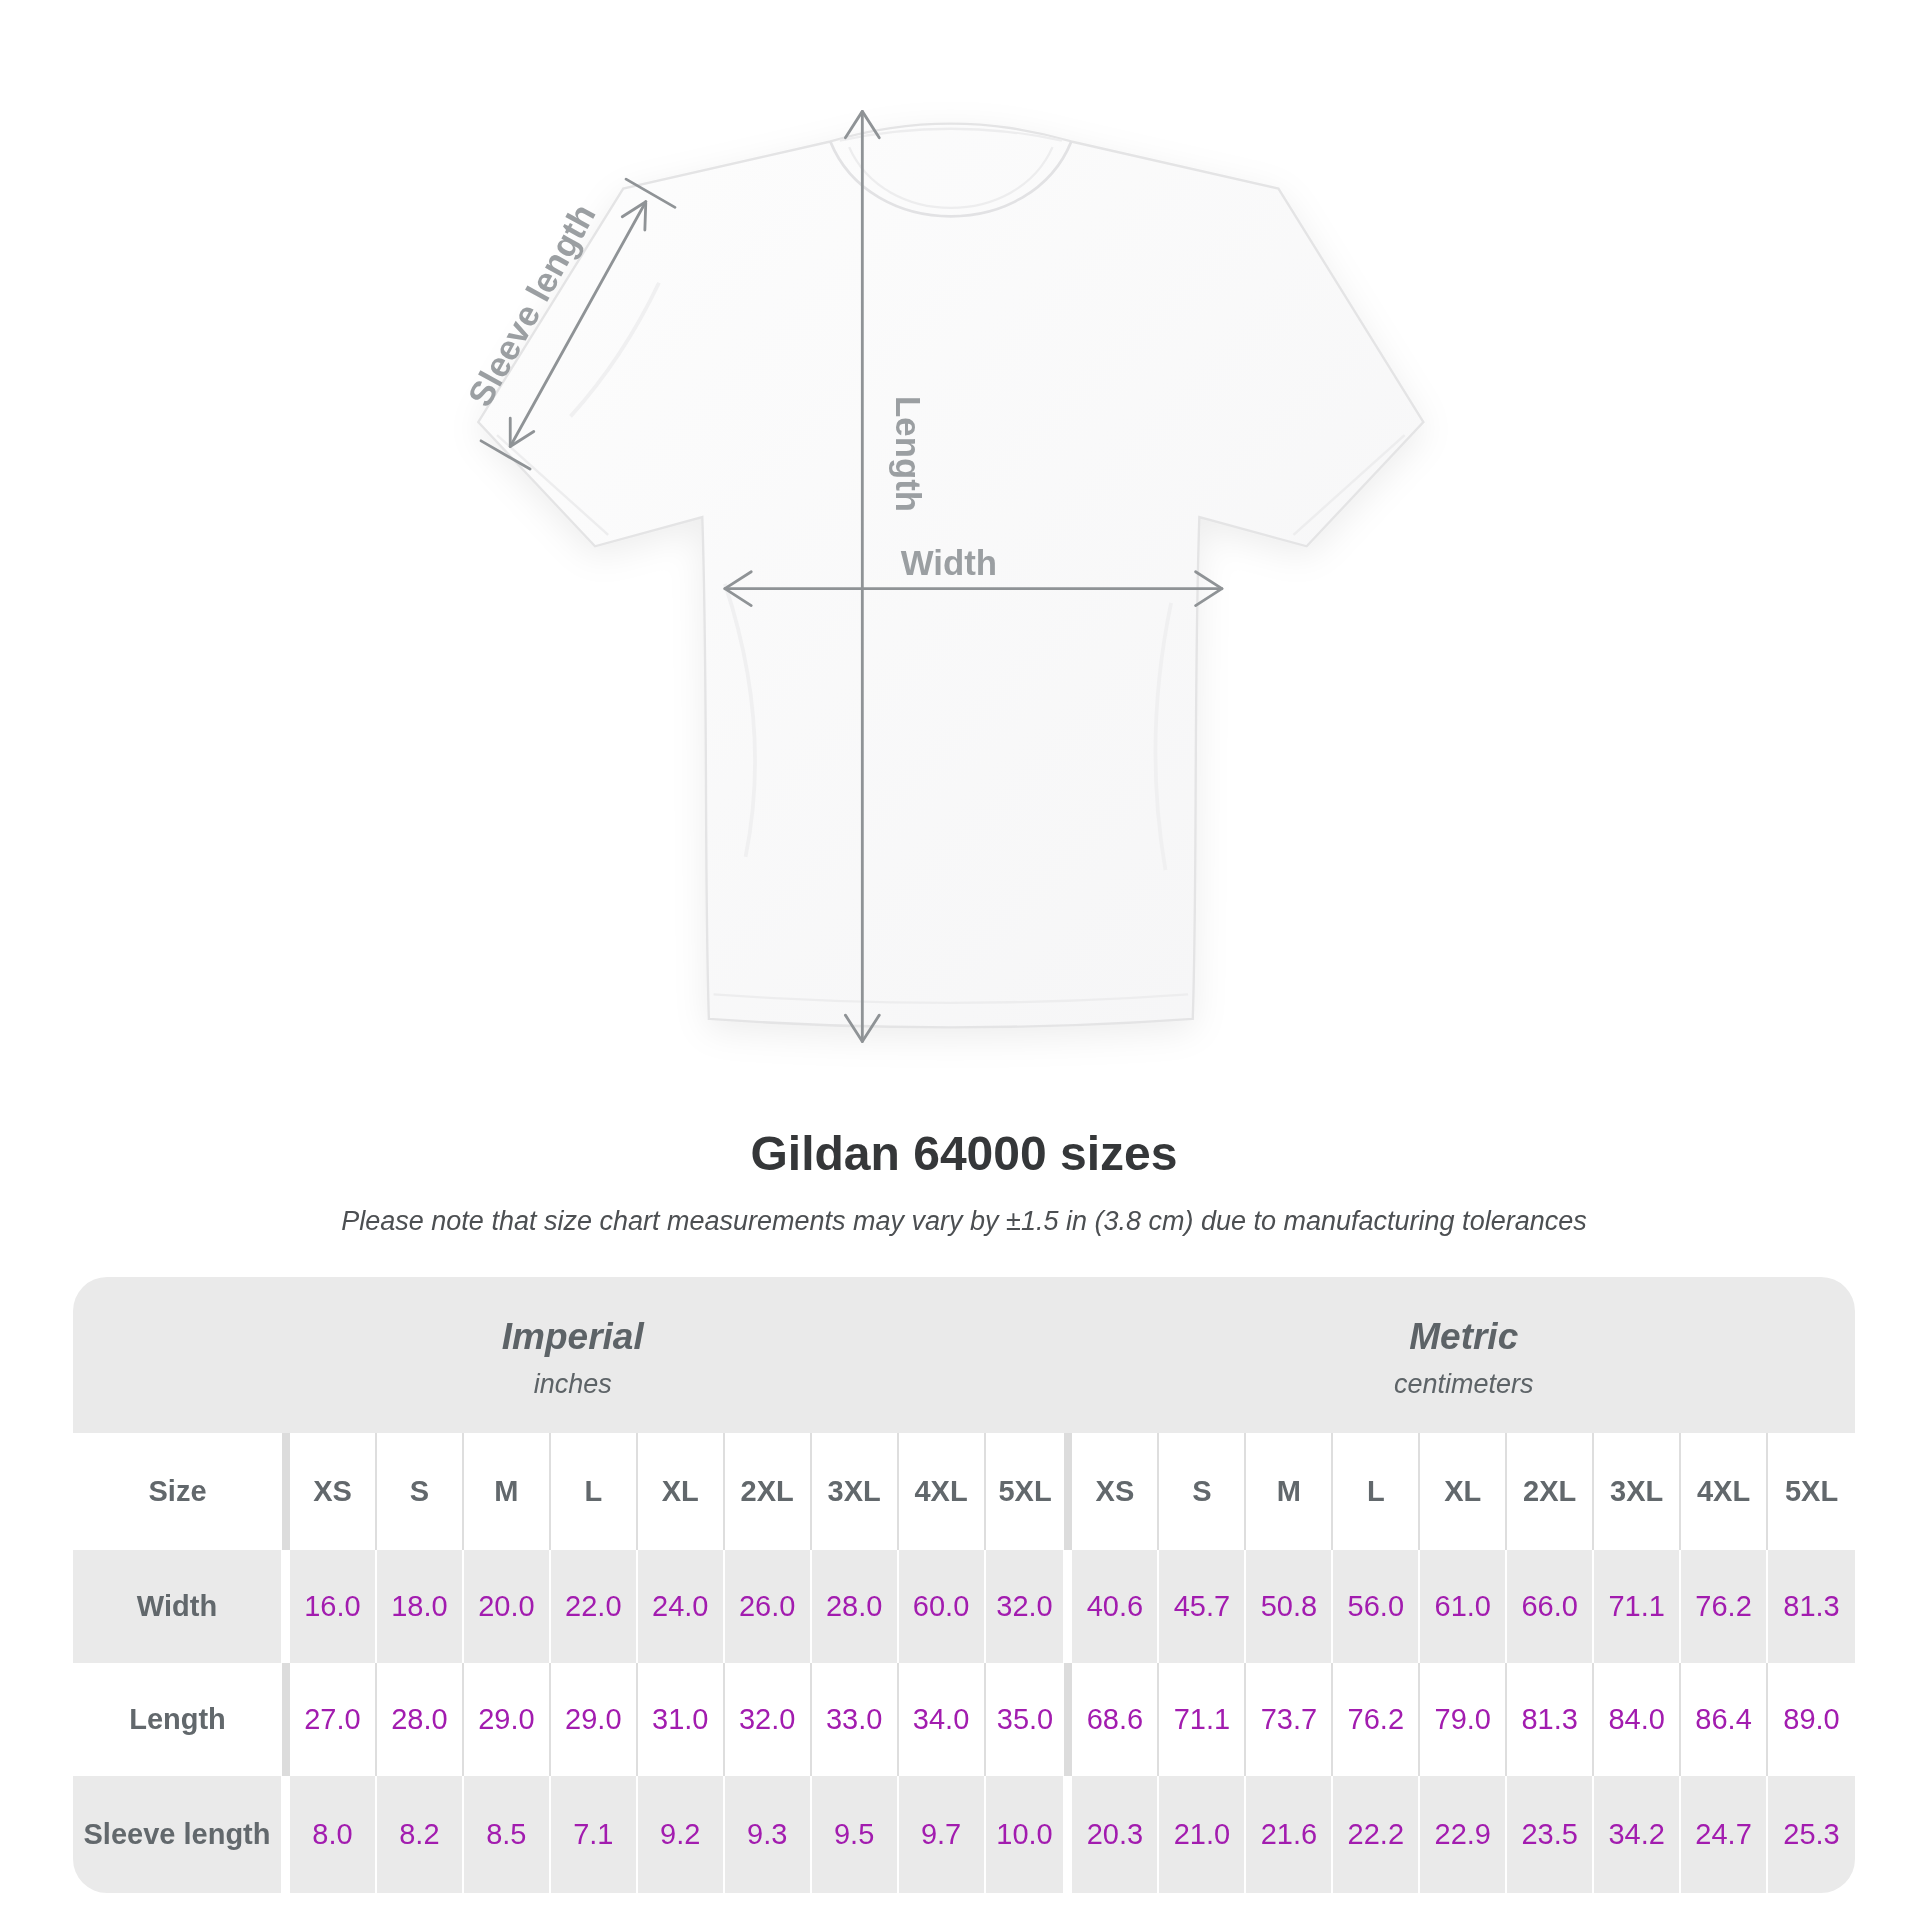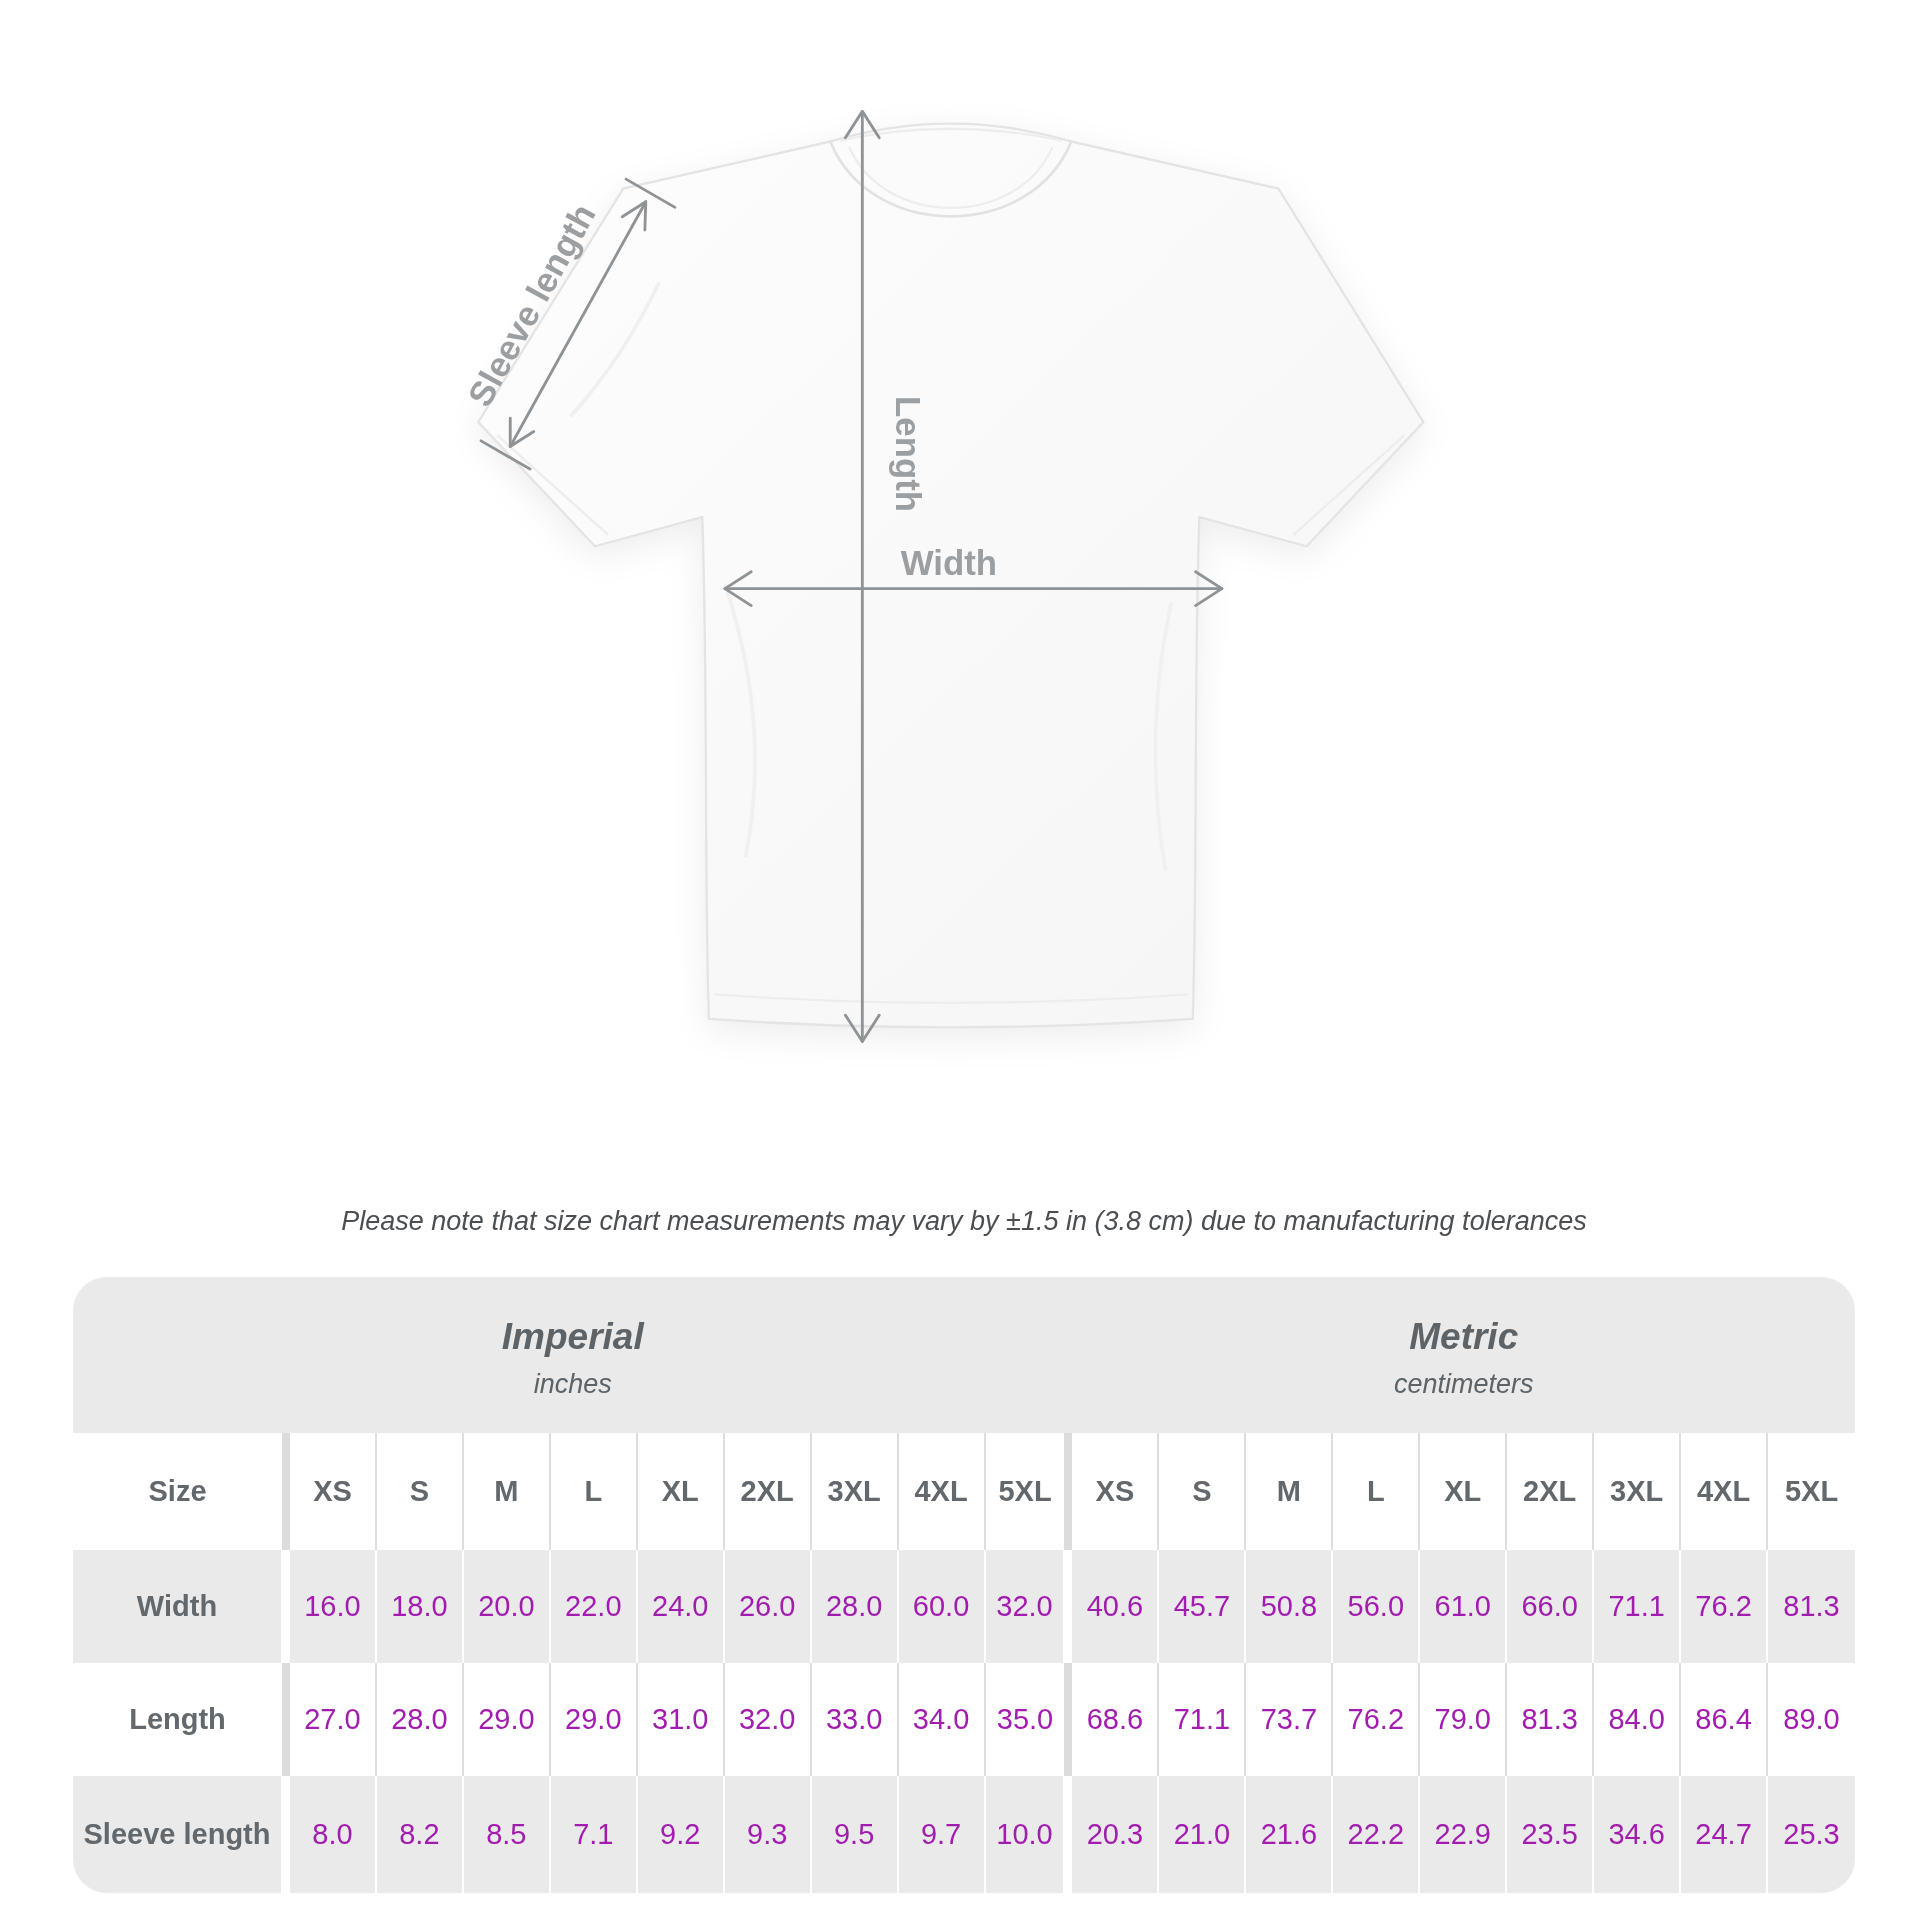--- a/index.html
+++ b/index.html
@@ -106,20 +106,21 @@
 
       <g>
         <path class="dim-line" d="M770 625 L1298 625"></path>
         <path class="dim-line" d="M770 625 L798 607 M770 625 L798 643"></path>
         <path class="dim-line" d="M1298 625 L1270 607 M1298 625 L1270 643"></path>
       </g>
       <text class="dim-label" x="1008" y="610" text-anchor="middle">Width</text>
     </g>
   </svg>
 
+  <div class="chart-title">Gildan 64000 sizes</div>
   <div class="chart-subtitle">Please note that size chart measurements may vary by ±1.5 in (3.8 cm) due to manufacturing tolerances</div>
 
   <div class="tbl">
 
     <div class="row band">
       <div class="band-cell imp">
         <div class="group-label">Imperial</div>
         <div class="group-unit">inches</div>
       </div>
       <div class="band-cell met">
@@ -205,20 +206,20 @@
         <div class="cell val">9.3</div>
         <div class="cell val">9.5</div>
         <div class="cell val">9.7</div>
         <div class="cell val sep-thick">10.0</div>
         <div class="cell val">20.3</div>
         <div class="cell val">21.0</div>
         <div class="cell val">21.6</div>
         <div class="cell val">22.2</div>
         <div class="cell val">22.9</div>
         <div class="cell val">23.5</div>
-        <div class="cell val">34.6</div>
+        <div class="cell val">34.2</div>
         <div class="cell val">24.7</div>
         <div class="cell val last">25.3</div>
       </div>
 
   </div>
 </div>
 
 
 </body></html>

